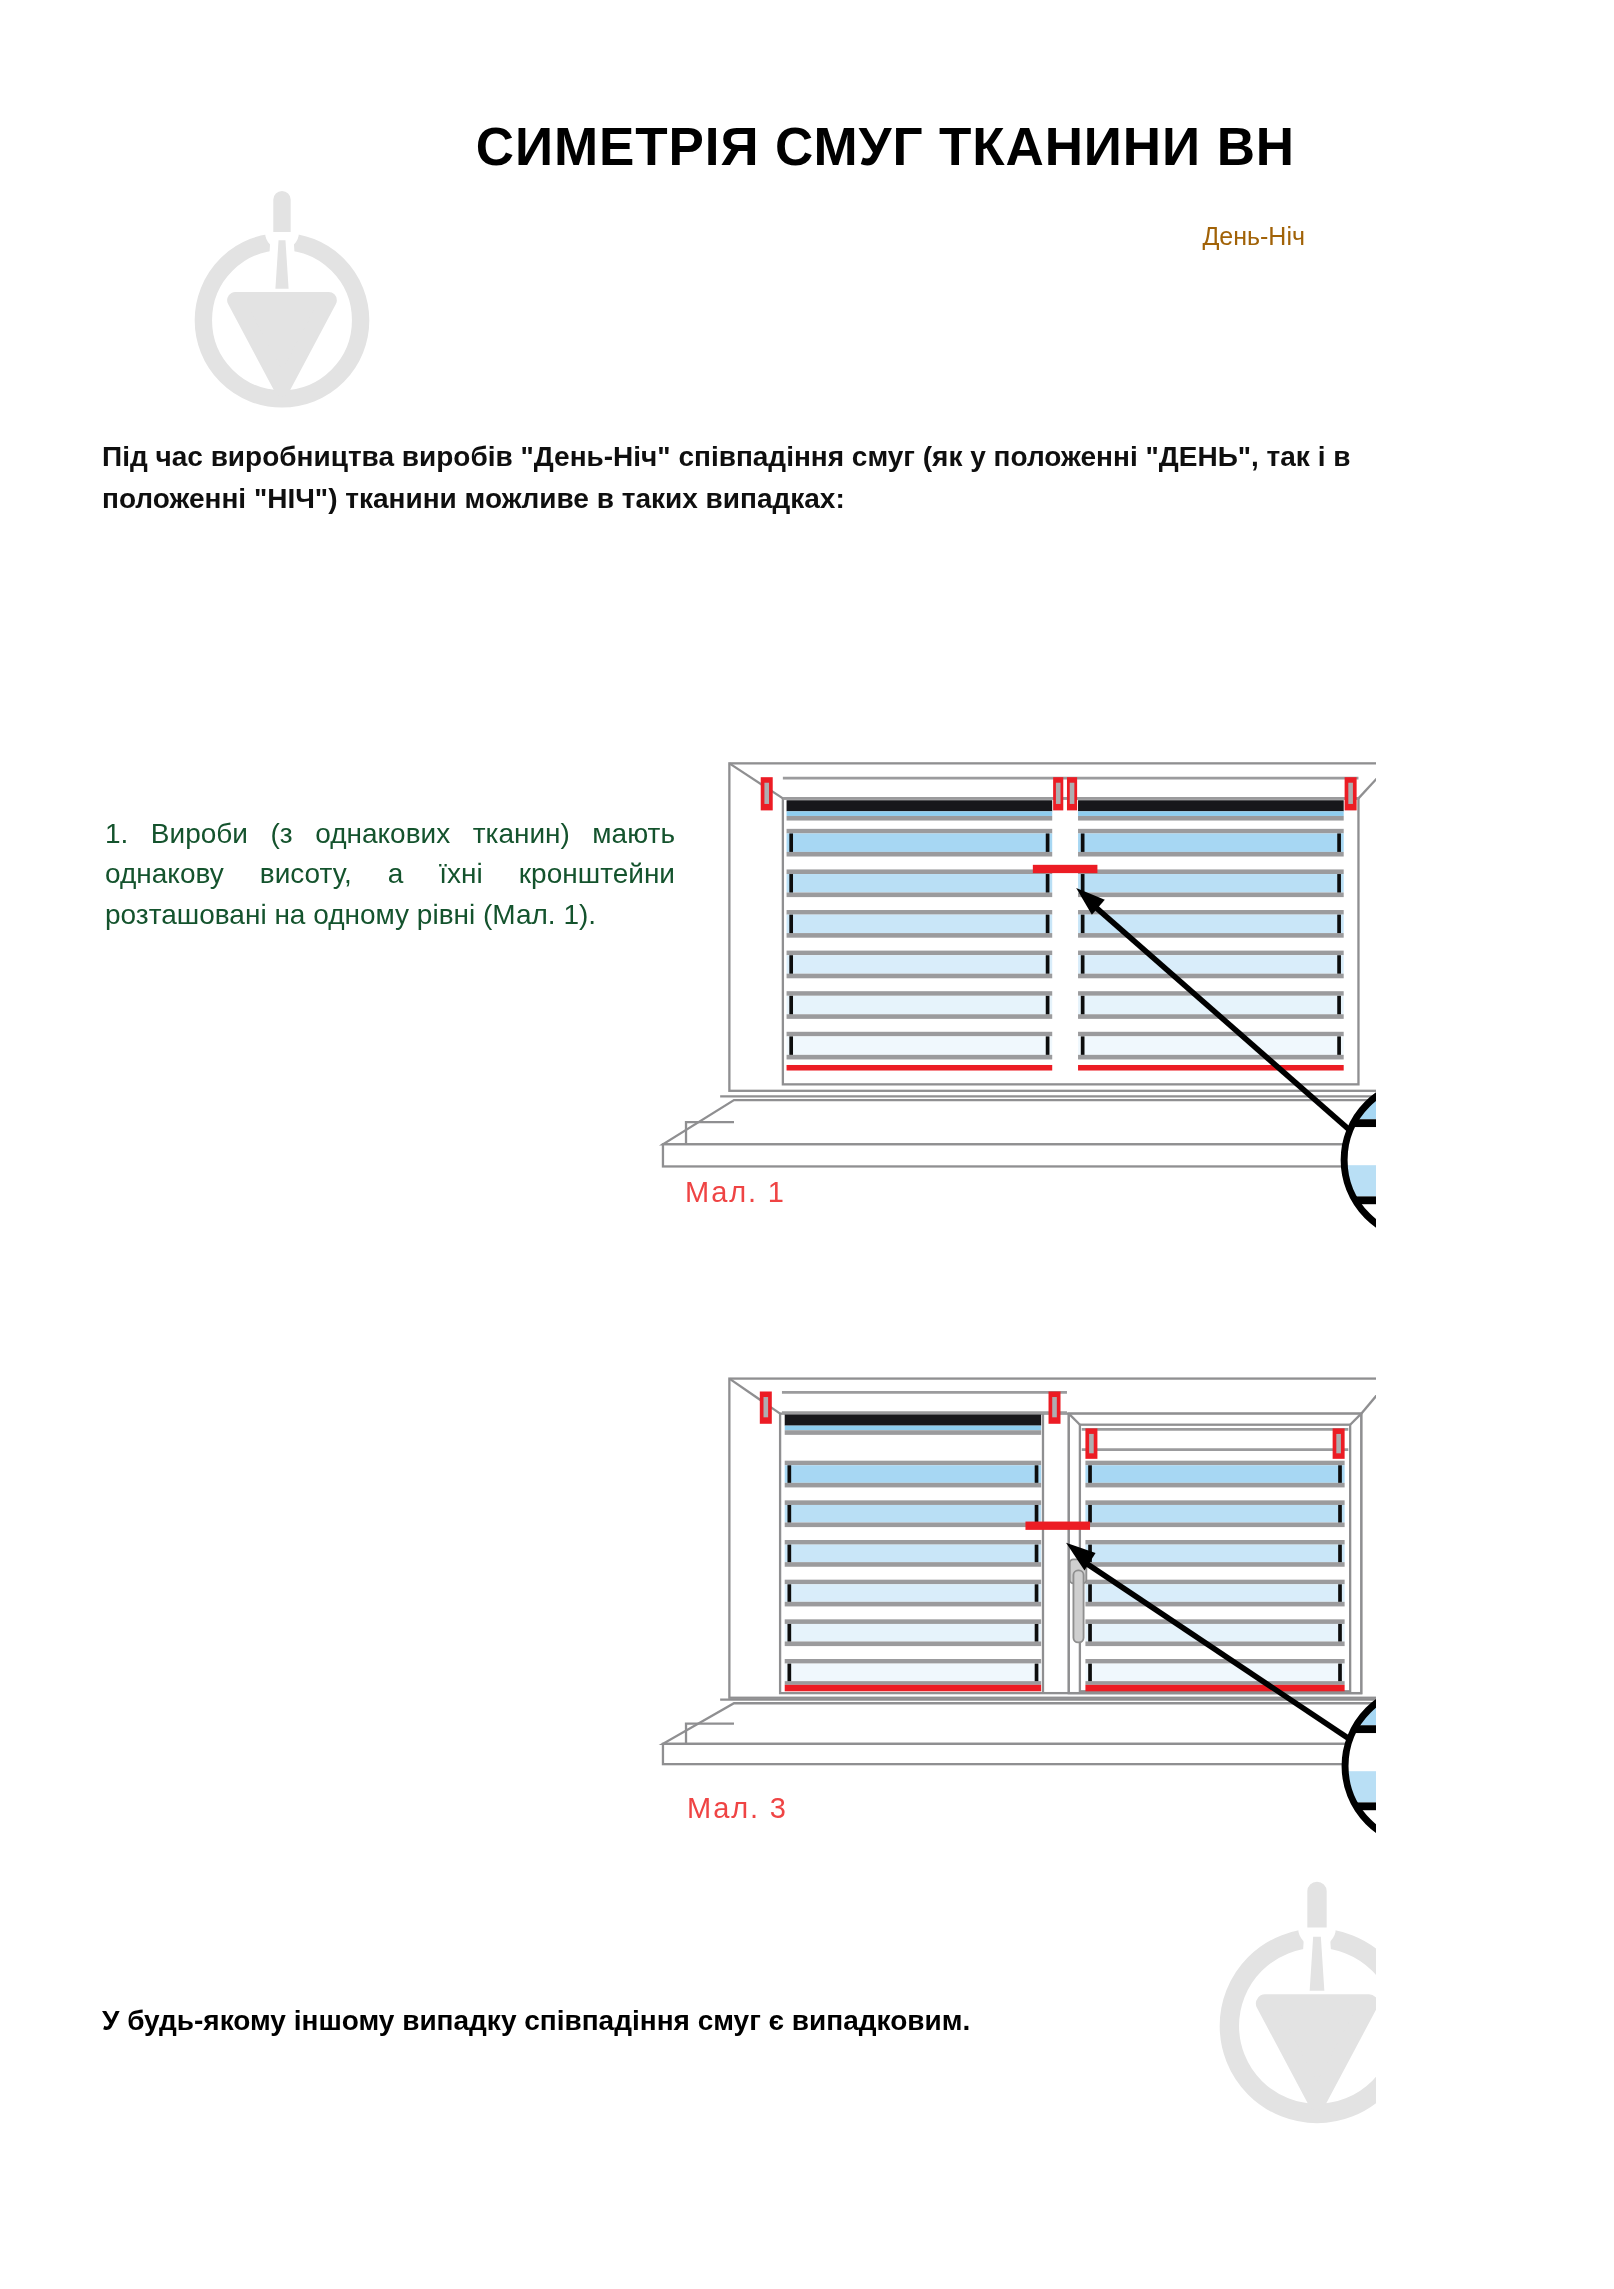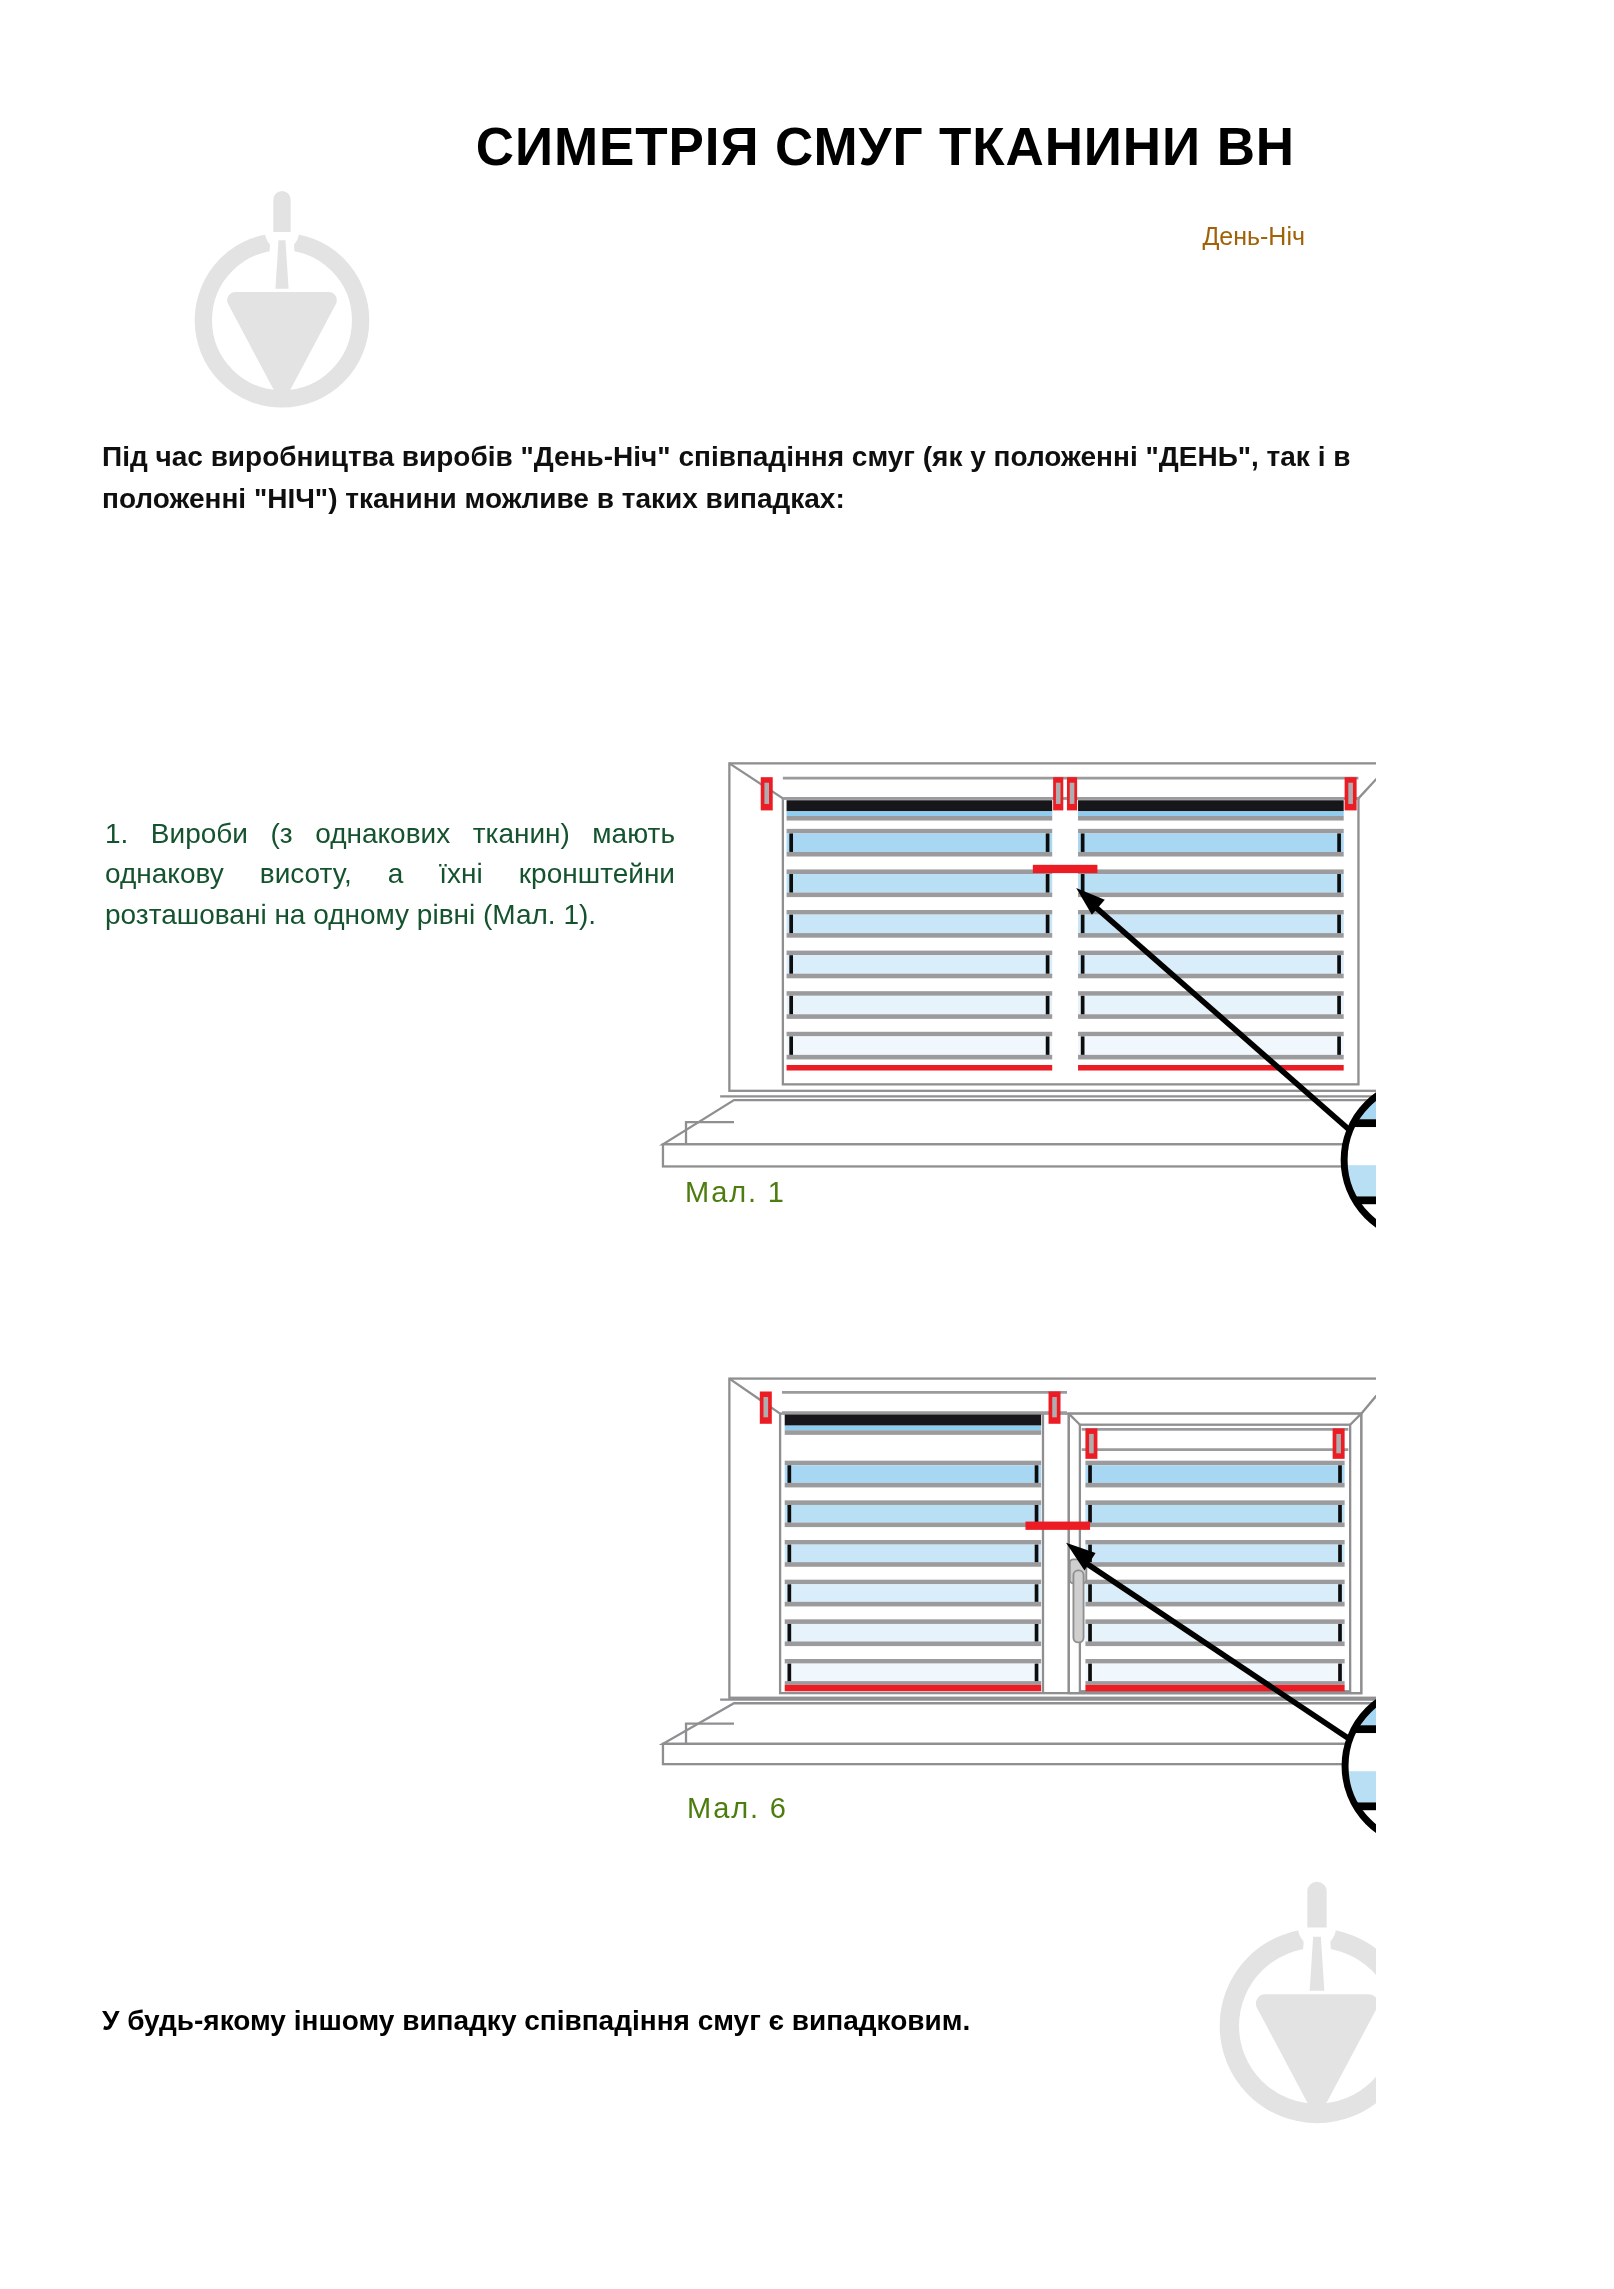--- a/index.html
+++ b/index.html
@@ -18,21 +18,21 @@
     position:absolute;left:102px;top:436px;width:1377px;font-size:28px;
     font-weight:700;line-height:1.5;color:#0f0f0f;
   }
   .case-text{
     position:absolute;left:105px;width:570px;font-size:28px;line-height:1.44;
     text-align:justify;color:#14532d;
   }
   .case-1{top:814px;}
   .case-2{top:1423px;}
   .fig-label{
-    position:absolute;font-size:29px;letter-spacing:1.8px;color:#4d7c0f;white-space:nowrap;
+    position:absolute;font-size:29px;letter-spacing:1.8px;color:#ef4444;white-space:nowrap;
   }
   .fig-label-1{left:685px;top:1176px;}
   .fig-label-2{left:687px;top:1792px;}
   .footer-note{
     position:absolute;left:102px;top:2005px;font-size:28px;font-weight:700;color:#000000;
     white-space:nowrap;
   }
   .figure-svg{position:absolute;left:646px;}
   .fig1{top:720px;}
   .fig2{top:1338px;}
@@ -366,18 +366,18 @@
 
     <rect x="411" y="199" width="70" height="9" class="redline"></rect>
 
     <g>
       <line x1="764" y1="436" x2="475" y2="243" class="arrow"></line>
       <polygon points="455,222 487,233 475,252" class="arrowhead"></polygon>
     </g>
 
     <use href="#detail-circle" x="749" y="370" width="188" height="188"></use>
   </svg>
-  <div class="fig-label fig-label-2">Мал. 6</div>
+  <div class="fig-label fig-label-2">Мал. 3</div>
 
   <div class="footer-note">У будь-якому іншому випадку співпадіння смуг є випадковим.</div>
 
 </div>
 
 
 </body></html>

